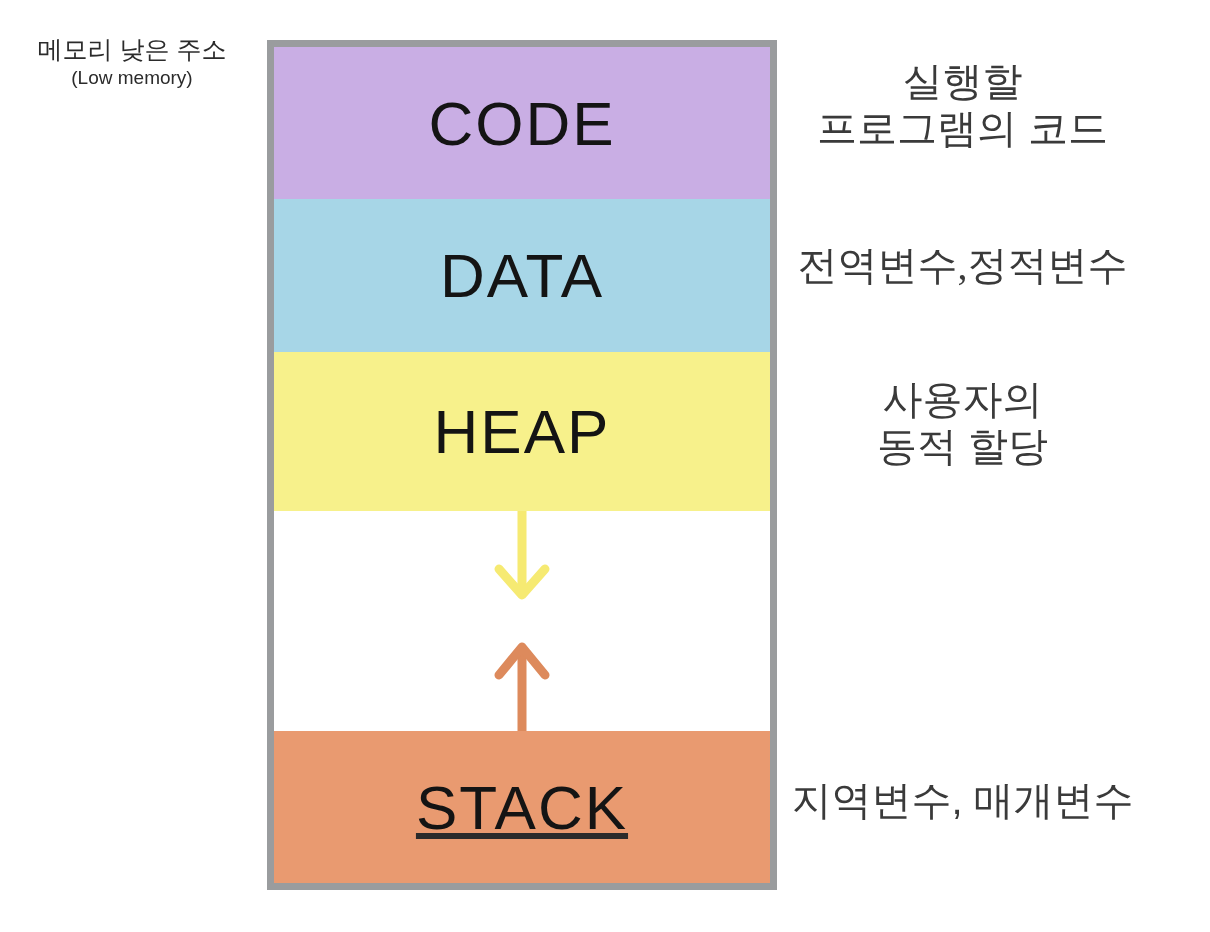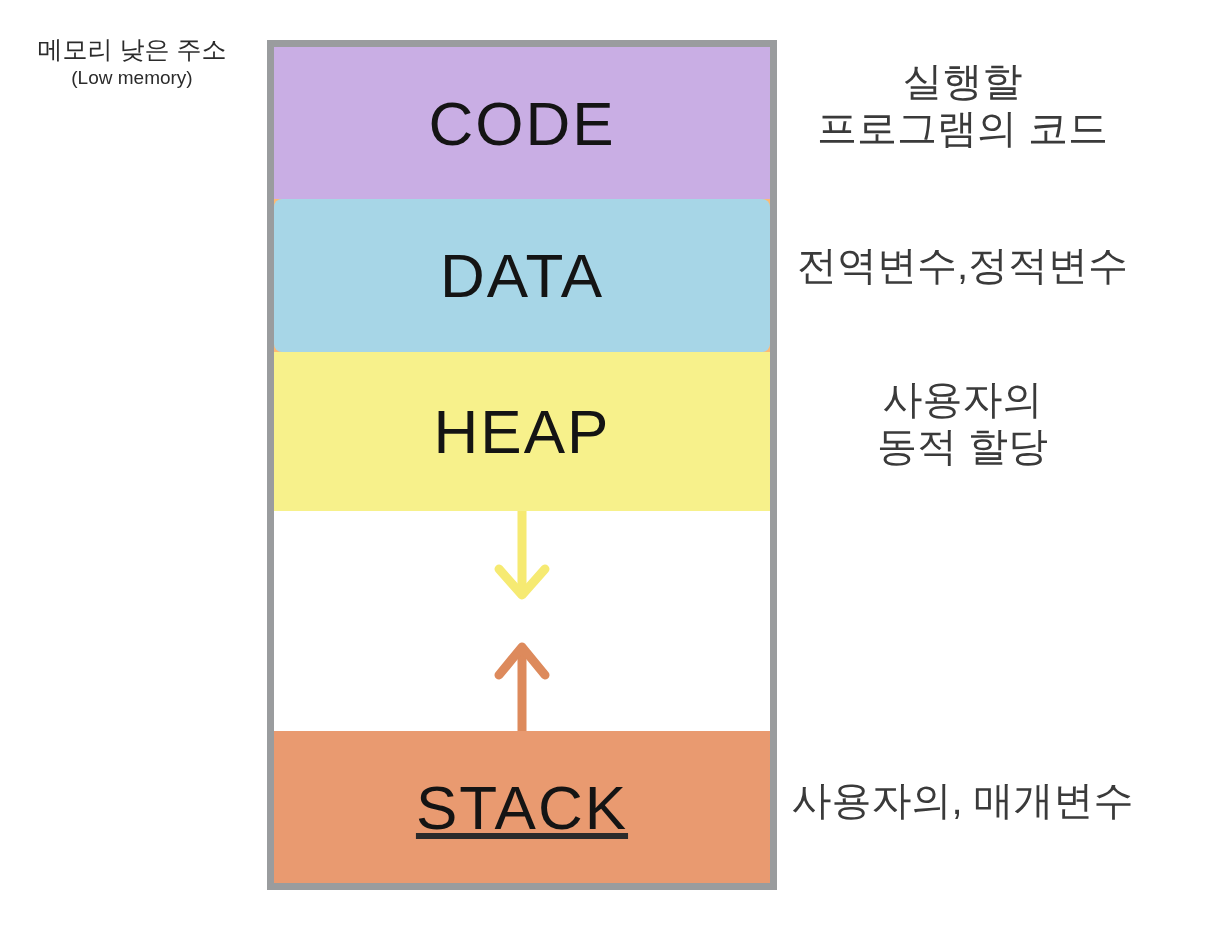--- a/index.html
+++ b/index.html
@@ -41,21 +41,21 @@
     background: #fdba74;
     display: flex;
     flex-direction: column;
   }
   .seg {
     display: flex;
     align-items: center;
     justify-content: center;
   }
   .seg-code  { height: 152px; }
-  .seg-data  { height: 153px; border-radius: 8px; }
+  .seg-data  { height: 153px; }
   .seg-heap  { height: 159px; }
   .seg-stack { height: 152px; }
   .seg .seg-label {
     font-size: 62px;
     letter-spacing: 2px;
     color: #141414;
   }
   .growth-gap {
     position: relative;
     height: 220px;
@@ -74,21 +74,21 @@
   .annotation {
     position: absolute;
     left: 790px;
     width: 345px;
     text-align: center;
     font-size: 40px;
     line-height: 47px;
     color: #3a3a3a;
   }
   .annotation.code  { top: 58px; }
-  .annotation.data  { top: 242px; }
+  .annotation.data  { top: 242px; font-family: Liberation Serif, serif; }
   .annotation.heap  { top: 376px; }
   .annotation.stack { top: 777px; }
 </style>
 </head>
 <body>
 
 <div class="canvas">
 
   <div class="side-label low">
     <div class="ko">메모리 낮은 주소</div>
@@ -141,16 +141,16 @@
   <div class="annotation data">
     <div>전역변수,정적변수</div>
   </div>
 
   <div class="annotation heap">
     <div>사용자의</div>
     <div>동적 할당</div>
   </div>
 
   <div class="annotation stack">
-    <div>사용자의, 매개변수</div>
+    <div>지역변수, 매개변수</div>
   </div>
 
 </div>
 
 </body></html>

